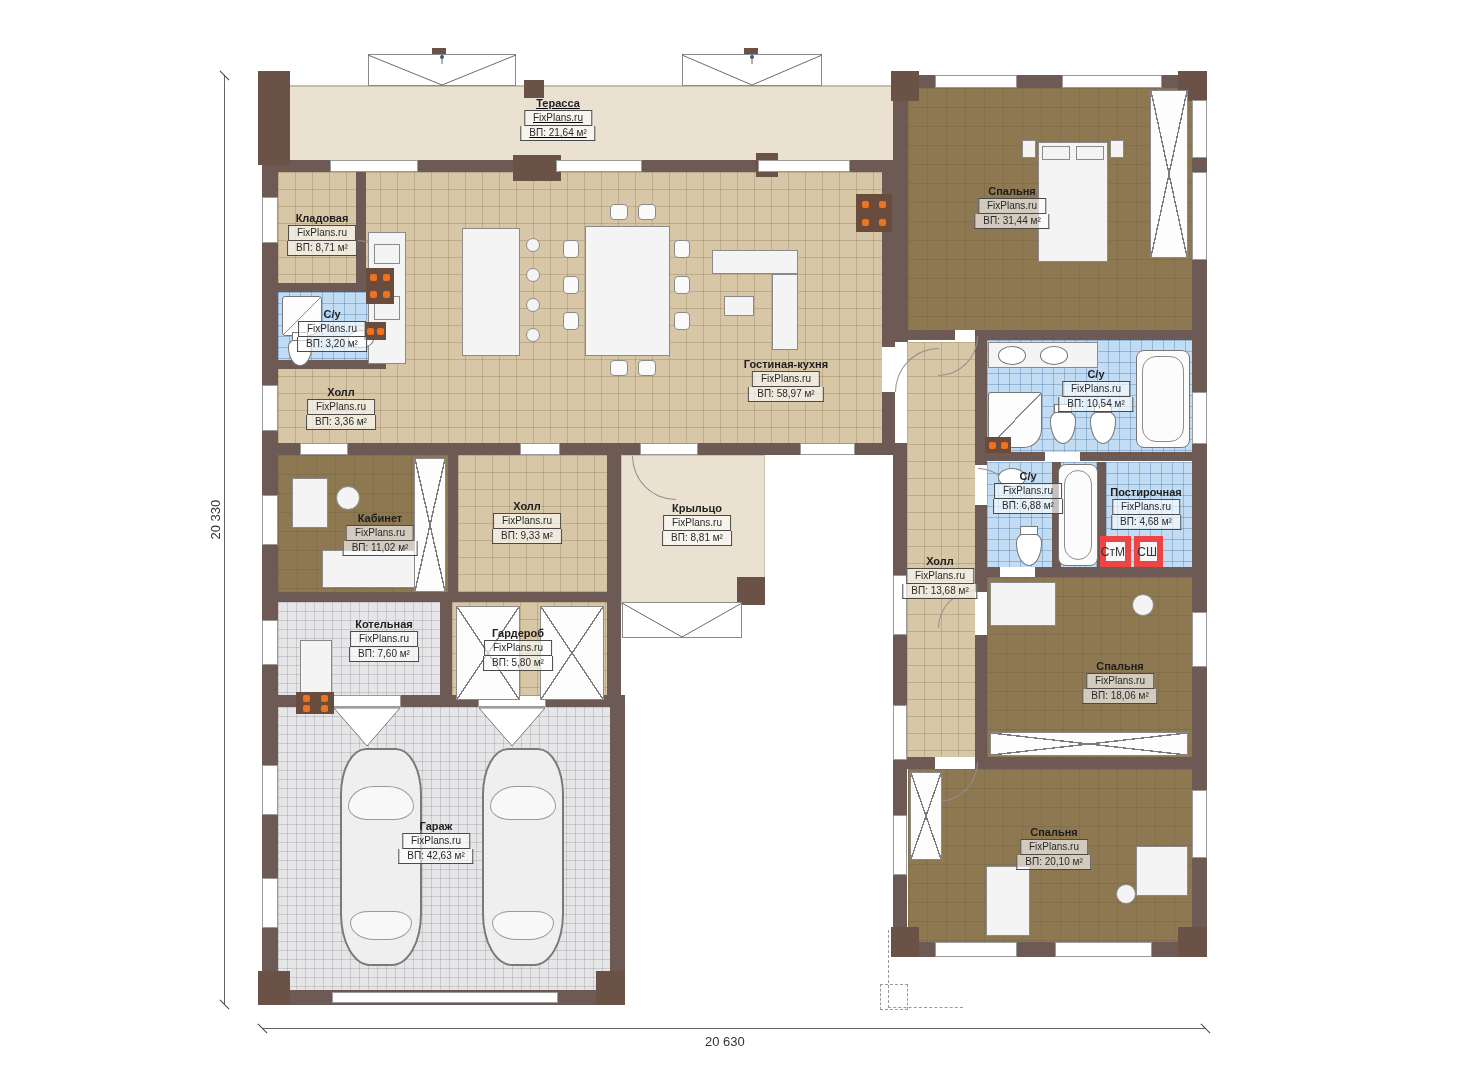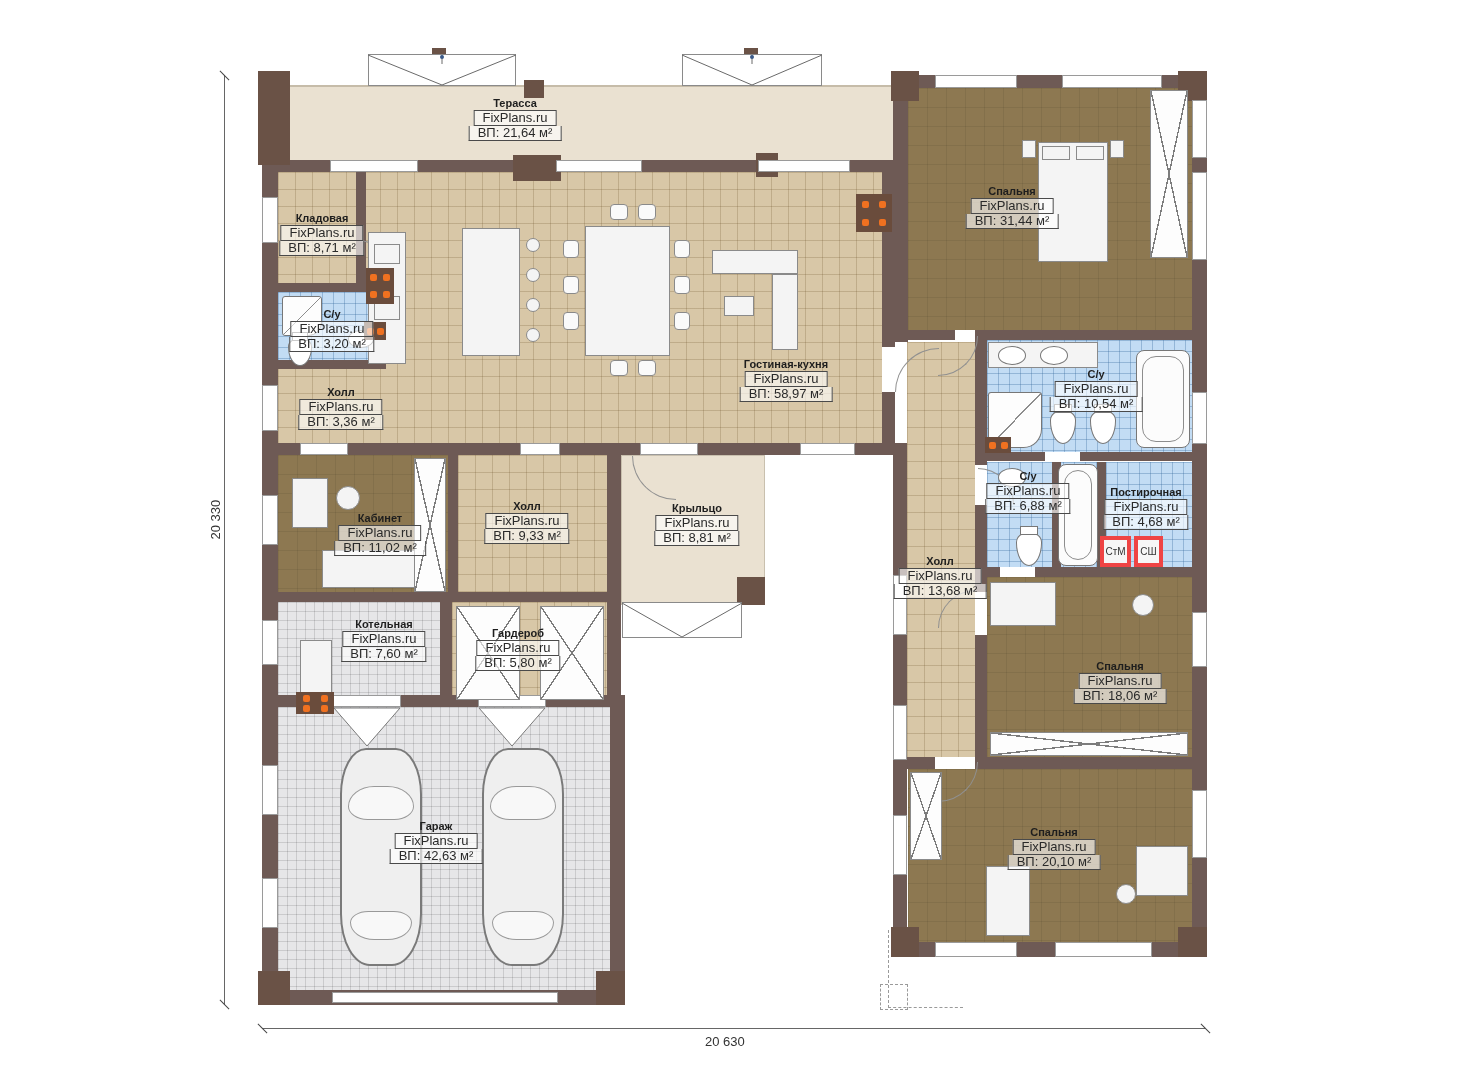--- a/index.html
+++ b/index.html
@@ -44,31 +44,31 @@
   .sink{position:absolute;background:#ffffff;border:1px solid #777;border-radius:50%;z-index:16;}
   .car{position:absolute;background:#efefef;border:2px solid #7a7a7a;z-index:15;
        border-radius:26px 26px 30px 30px/46px 46px 52px 52px;}
   .car::before{content:"";position:absolute;left:8%;right:8%;top:17%;height:15%;background:#f8f8f8;
        border:1px solid #999;border-radius:40% 40% 30% 30%/60% 60% 40% 40%;}
   .car::after{content:"";position:absolute;left:10%;right:10%;bottom:11%;height:13%;background:#f8f8f8;
        border:1px solid #999;border-radius:30% 30% 40% 40%/40% 40% 60% 60%;}
   .rad{position:absolute;background:#6a4c3c;z-index:16;display:grid;place-items:center;
        grid-template-columns:1fr 1fr;padding:2px;box-sizing:border-box;gap:2px;}
   .rad i{width:7px;height:7px;background:#f07120;border-radius:2px;display:block;}
-  .appl{position:absolute;background:#f6f6f6;border:4px solid #ef4444;display:flex;align-items:center;
-        justify-content:center;font-size:10px;color:#333;z-index:16;box-sizing:border-box;}
+  .appl{position:absolute;background:#f6f6f6;border:6px solid #ef4444;display:flex;align-items:center;
+        justify-content:flex-end;font-size:12px;color:#333;z-index:16;box-sizing:border-box;}
   .arc{position:absolute;z-index:14;box-sizing:border-box;}
   .arc-tl{border-top:1px solid #909090;border-left:1px solid #909090;border-top-left-radius:100%;}
   .arc-tr{border-top:1px solid #909090;border-right:1px solid #909090;border-top-right-radius:100%;}
   .arc-bl{border-bottom:1px solid #909090;border-left:1px solid #909090;border-bottom-left-radius:100%;}
   .arc-br{border-bottom:1px solid #909090;border-right:1px solid #909090;border-bottom-right-radius:100%;}
   .room-label{position:absolute;z-index:30;display:flex;flex-direction:column;align-items:center;
         transform:translateX(-50%);}
   .rl-name{font-weight:bold;font-size:11px;color:#1e1e1e;white-space:nowrap;margin-bottom:1px;}
-  .rl-wm,.rl-area{font-size:13px;color:#2a2a2a;border:1px solid #4a4a4a;background:rgba(255,255,255,.62);
+  .rl-wm,.rl-area{font-size:10px;color:#2a2a2a;border:1px solid #4a4a4a;background:rgba(255,255,255,.62);
         padding:0 8px;line-height:14px;white-space:nowrap;}
   .rl-area{border-top:none;}
   .svgshape{position:absolute;z-index:13;}
   .dim{position:absolute;background:#666;z-index:40;}
   .tick{position:absolute;width:13px;height:1px;background:#444;transform:rotate(45deg);z-index:41;}
   .dim-text{position:absolute;font-size:13px;color:#333;z-index:41;white-space:nowrap;}
   .dashed-v{position:absolute;border-left:1px dashed #9a9a9a;z-index:9;}
   .dashed-h{position:absolute;border-top:1px dashed #9a9a9a;z-index:9;}
   .dashed-box{position:absolute;border:1px dashed #9a9a9a;z-index:9;box-sizing:border-box;}
 </style>
@@ -309,21 +309,21 @@
     </div>
   <div class="rad" style="left:985px;top:437px;width:26px;height:16px;">
       <i></i>
       <i></i>
     </div>
 
   <div class="dashed-v" style="left:888px;top:930px;height:78px;"></div>
   <div class="dashed-h" style="left:888px;top:1007px;width:75px;"></div>
   <div class="dashed-box" style="left:880px;top:984px;width:28px;height:26px;"></div>
 
-  <div class="room-label" style="left:515px;top:97px;">
+  <div class="room-label" style="left:558px;top:97px;text-decoration:underline;">
     <div class="rl-name">Терасса</div>
     <div class="rl-wm">FixPlans.ru</div>
     <div class="rl-area">ВП: 21,64 м²</div>
   </div>
   <div class="room-label" style="left:322px;top:212px;">
     <div class="rl-name">Кладовая</div>
     <div class="rl-wm">FixPlans.ru</div>
     <div class="rl-area">ВП: 8,71 м²</div>
   </div>
   <div class="room-label" style="left:332px;top:308px;">

